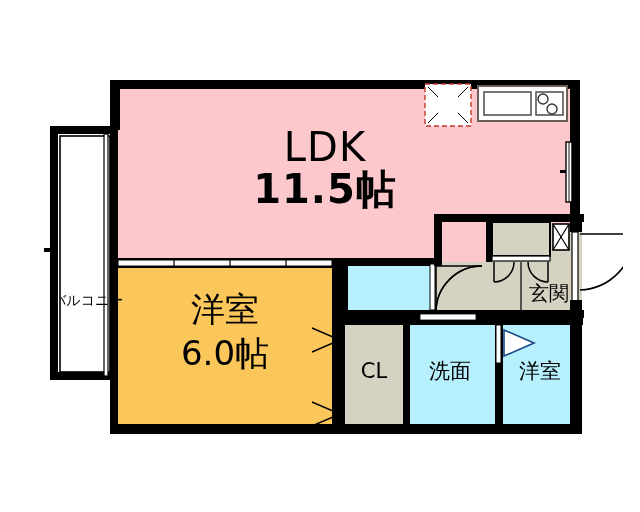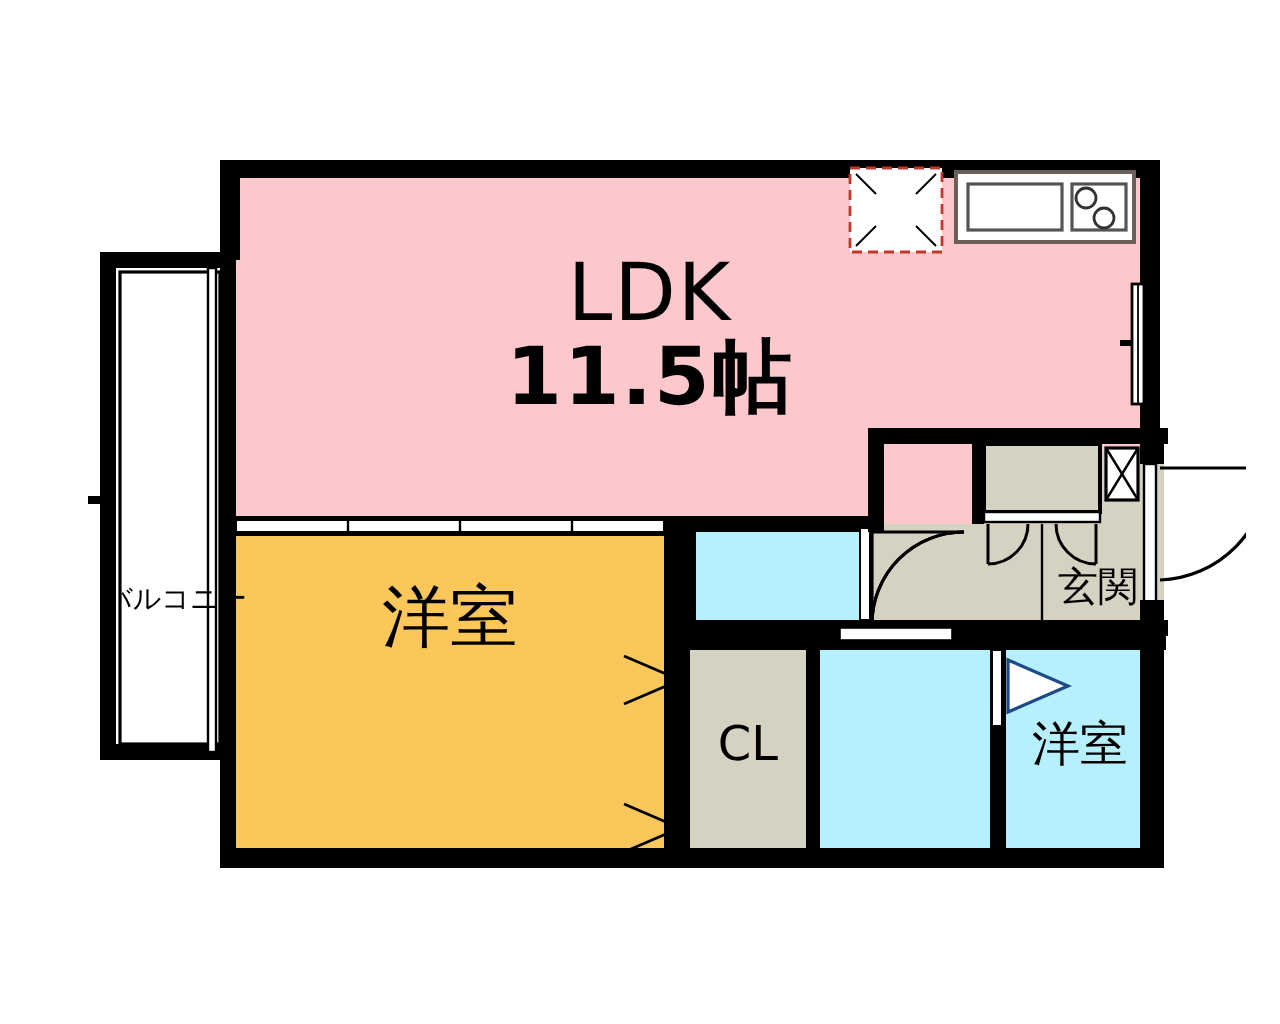--- a/index.html
+++ b/index.html
@@ -27,21 +27,21 @@
     box-sizing: border-box;
     color: #000000;
     text-align: center;
     line-height: 1.05;
     white-space: nowrap;
     font-family: "DejaVu Sans", "Liberation Sans", sans-serif;
   }
   .label-lg   { font-size: 40px; letter-spacing: 1px; }
   .label-md   { font-size: 34px; }
   .label-sm   { font-size: 26px; }
-  .label-xs   { font-size: 24px; }
+  .label-xs   { font-size: 21px; }
   .label-tiny { font-size: 10px; letter-spacing: 0px; }
 
   svg.overlay {
     position: absolute;
     left: 0; top: 0;
     width: 640px; height: 512px;
     pointer-events: none;
   }
 </style>
 </head>
@@ -180,24 +180,26 @@
     <rect x="332" y="266" width="8" height="164" fill="#000"></rect>
 
   </svg>
 
   <div class="label label-lg" style="left:245px; top:126px; width:160px;">LDK</div>
 
   <div class="label label-lg" style="left:245px; top:168px; width:160px;font-weight:bold;">11.5帖</div>
 
   <div class="label label-md" style="left:155px; top:292px; width:140px;">洋室</div>
 
+  <div class="label label-md" style="left:145px; top:336px; width:160px;">6.0帖</div>
 
 
   <div class="label label-xs" style="left:348px; top:360px; width:52px;">CL</div>
 
+  <div class="label label-xs" style="left:410px; top:360px; width:80px;">洗面</div>
 
   <div class="label label-xs" style="left:502px; top:360px; width:76px;">洋室</div>
 
   <div class="label label-tiny" style="left:524px; top:283px; width:50px; font-size:20px;">玄関</div>
 
   <div class="label label-tiny" style="left:52px; top:248px; width:58px; font-size:14px;margin-top:45px;">バルコニー</div>
 
 </div>
 
 </body></html>

